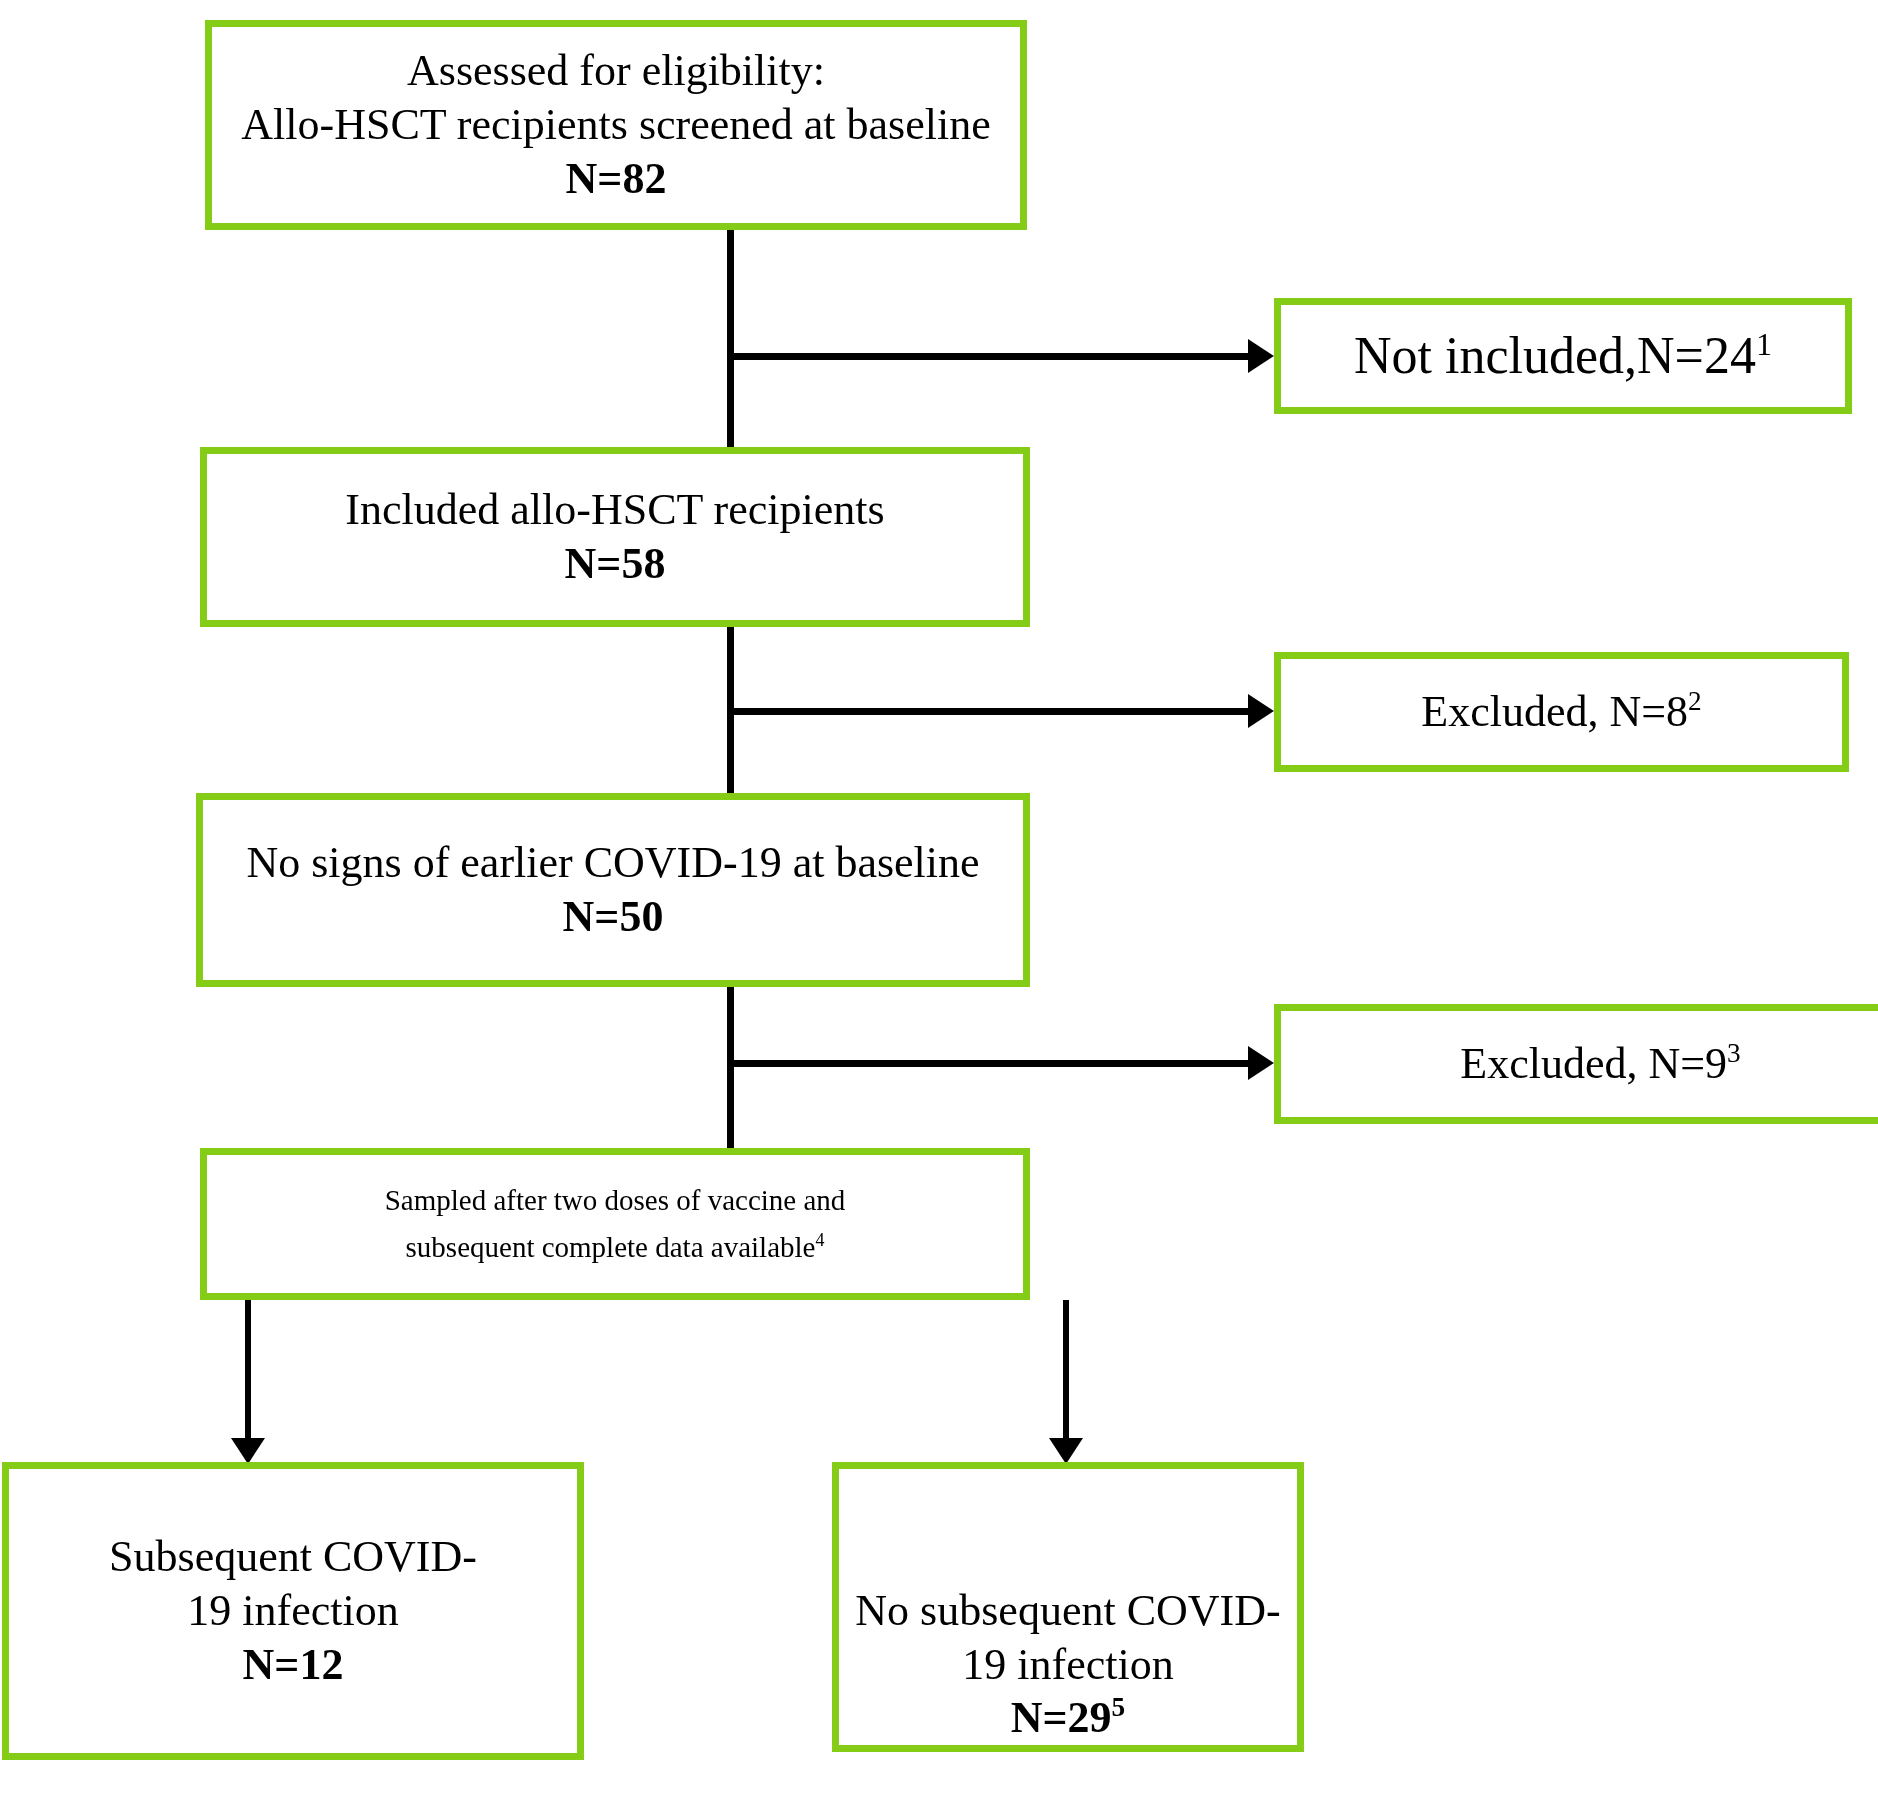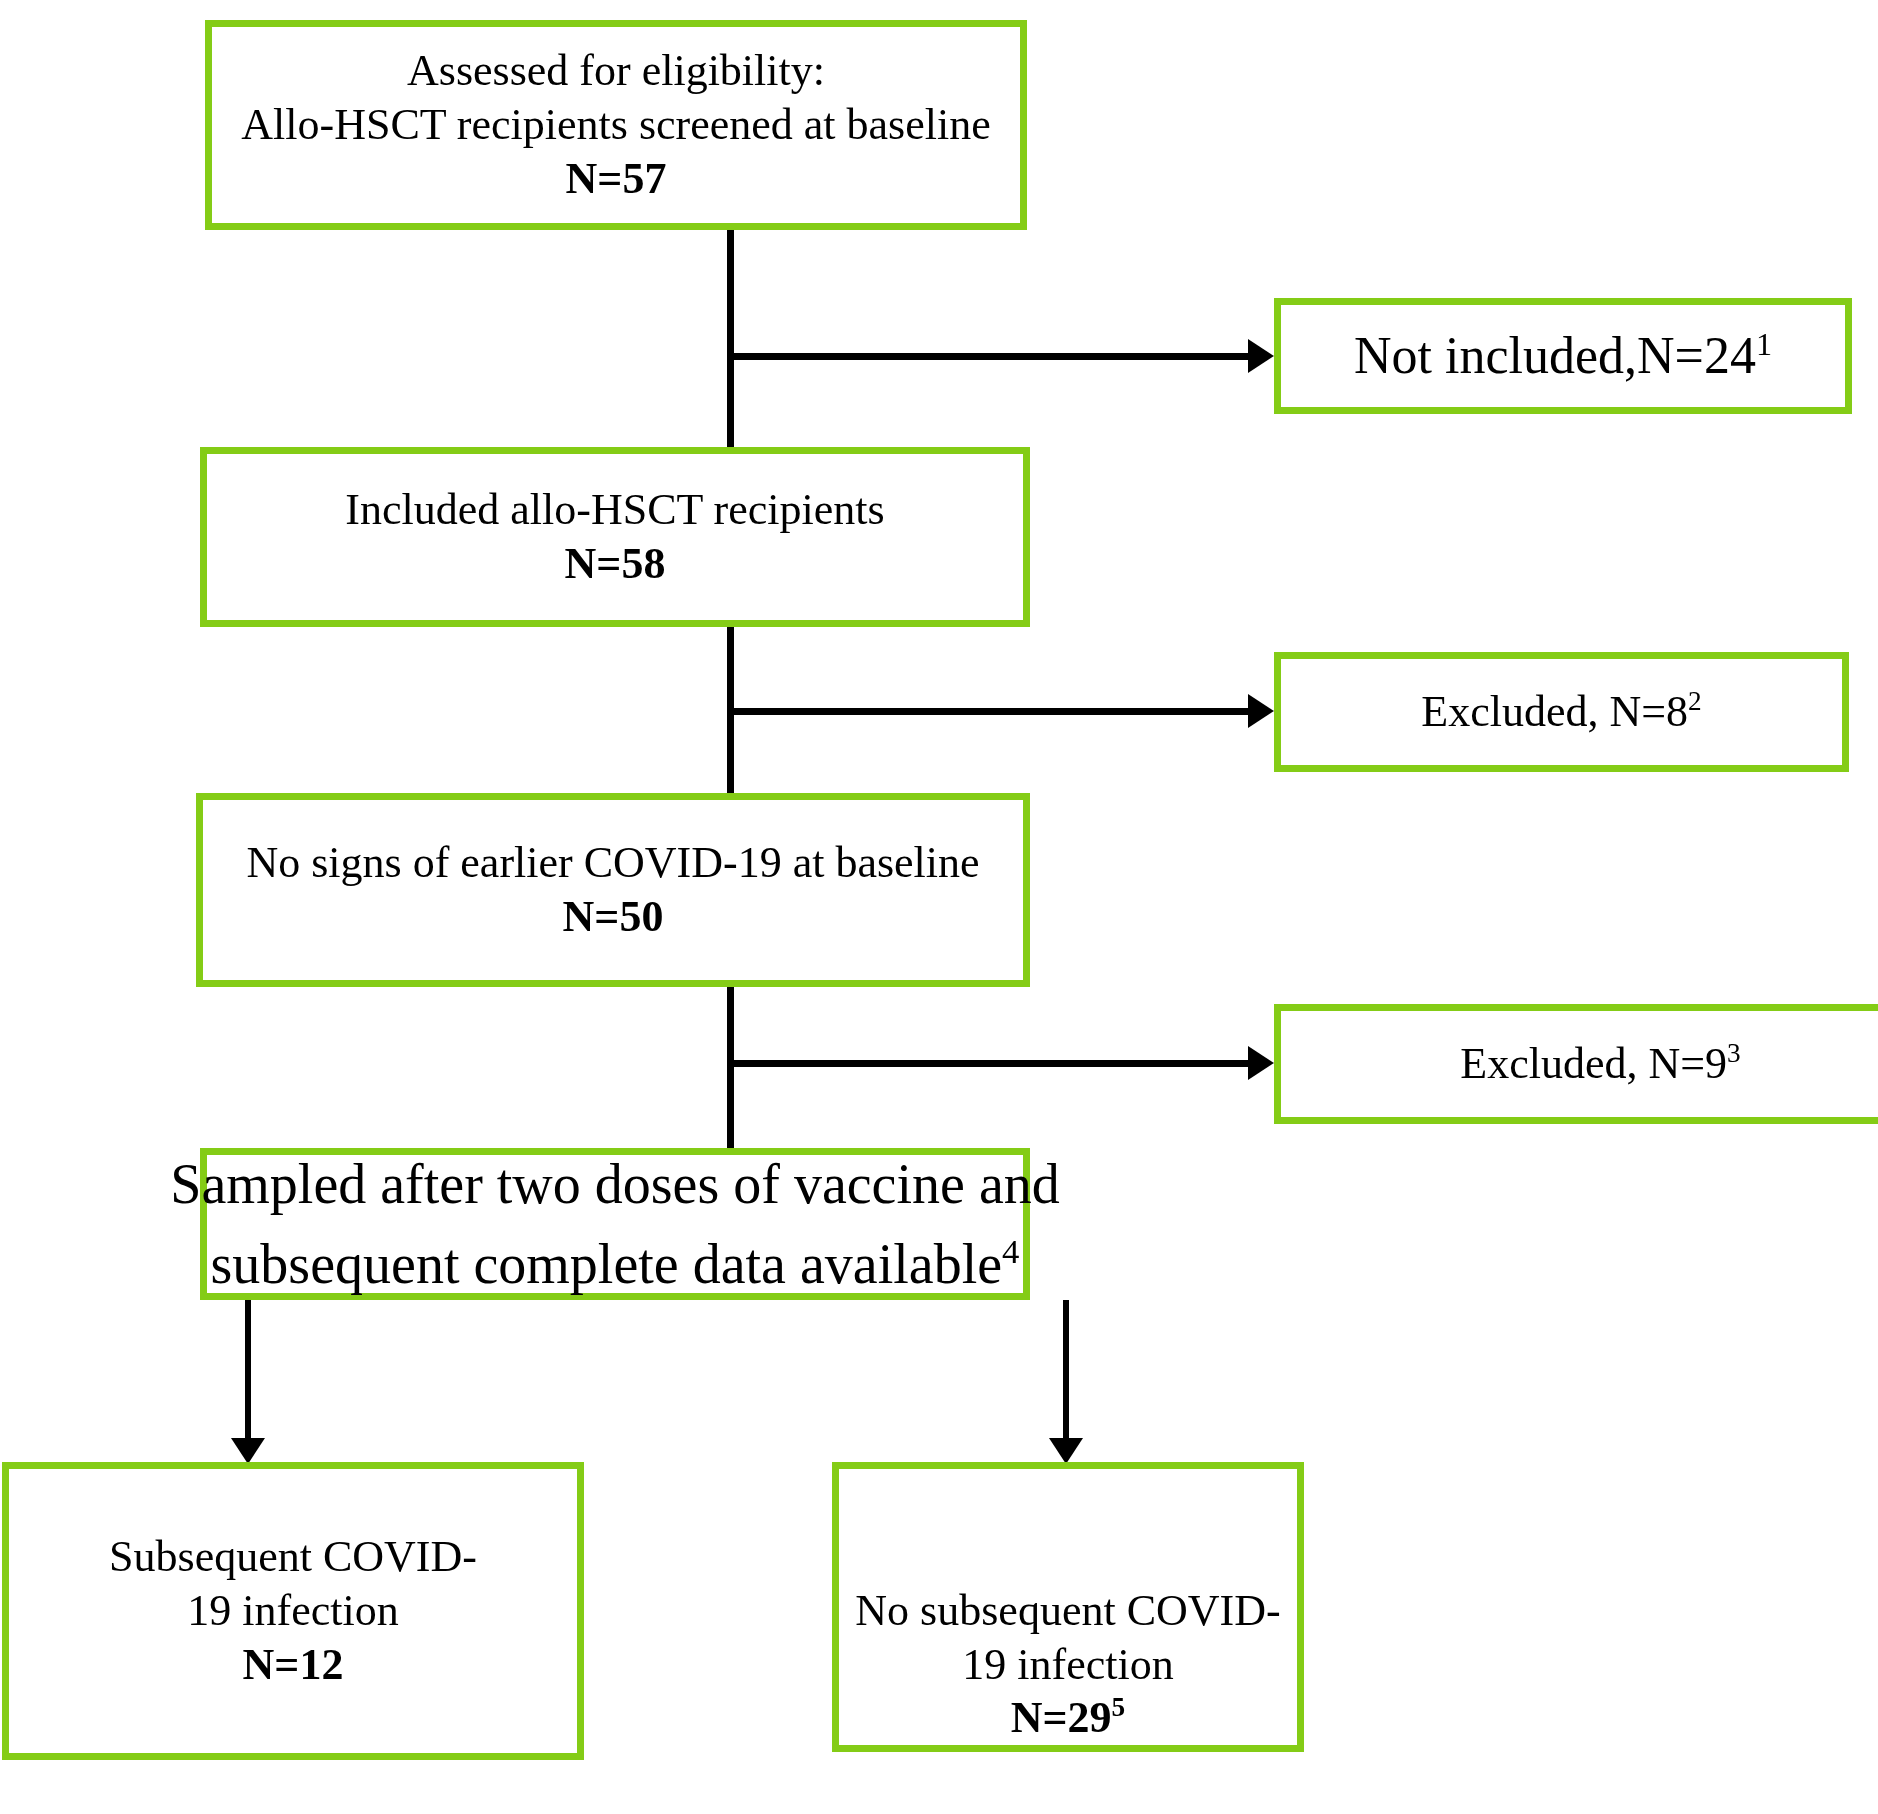--- a/index.html
+++ b/index.html
@@ -69,21 +69,21 @@
     border-right: 17px solid transparent;
     border-top: 26px solid #000000;
   }
   
   #box-assessed   { left: 205px;  top: 20px;   width: 822px;  height: 210px; font-size: 44px; }
   #box-notincl    { left: 1274px; top: 298px;  width: 578px;  height: 116px; font-size: 52px; }
   #box-included   { left: 200px;  top: 447px;  width: 830px;  height: 180px; font-size: 44px; }
   #box-excl8      { left: 1274px; top: 652px;  width: 575px;  height: 120px; font-size: 44px; }
   #box-nosigns    { left: 196px;  top: 793px;  width: 834px;  height: 194px; font-size: 44px; }
   #box-excl9      { left: 1274px; top: 1004px; width: 653px;  height: 120px; font-size: 44px; }
-  #box-sampled    { left: 200px;  top: 1148px; width: 830px;  height: 152px; font-size: 56px; gap: 11px; }
+  #box-sampled    { left: 200px;  top: 1148px; width: 830px;  height: 152px; font-size: 29px; gap: 11px; }
   #box-subseq     { left: 2px;   top: 1462px; width: 582px;  height: 298px; font-size: 44px; }
   #box-nosubseq   { left: 832px;  top: 1462px; width: 472px;  height: 290px; font-size: 44px; justify-content: flex-end; }
 </style>
 </head>
 <body>
 
 <div id="canvas">
 
   <div class="vline" style="left:727px; top:230px; width:7px; height:218px;"></div>
 
@@ -102,21 +102,21 @@
 
   <div class="vline" style="left:245px; top:1300px; width:6px; height:140px;"></div>
   <div class="arrow-down" style="left:231px; top:1438px;"></div>
 
   <div class="vline" style="left:1063px; top:1300px; width:6px; height:140px;"></div>
   <div class="arrow-down" style="left:1049px; top:1438px;"></div>
 
   <div class="box" id="box-assessed">
     <span class="line">Assessed for eligibility:</span>
     <span class="line">Allo-HSCT recipients screened at baseline</span>
-    <span class="line bold">N=57</span>
+    <span class="line bold">N=82</span>
   </div>
 
   <div class="box" id="box-notincl">
     <span class="line"><span>Not included,N=24</span><sup>1</sup></span>
   </div>
 
   <div class="box" id="box-included">
     <span class="line">Included allo-HSCT recipients</span>
     <span class="line bold">N=58</span>
   </div>

